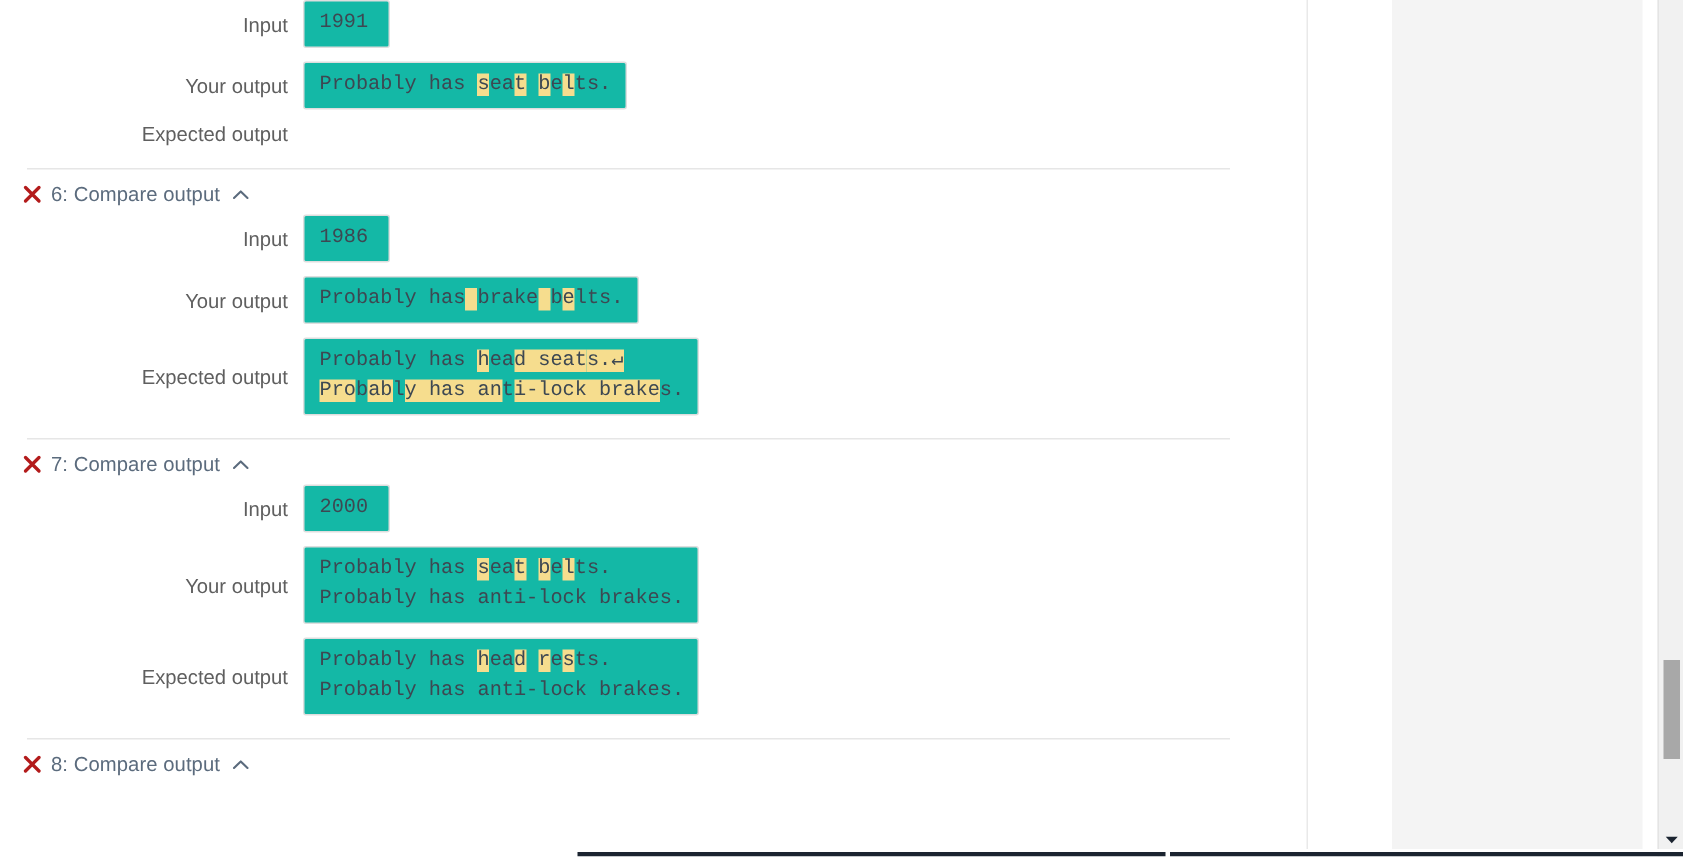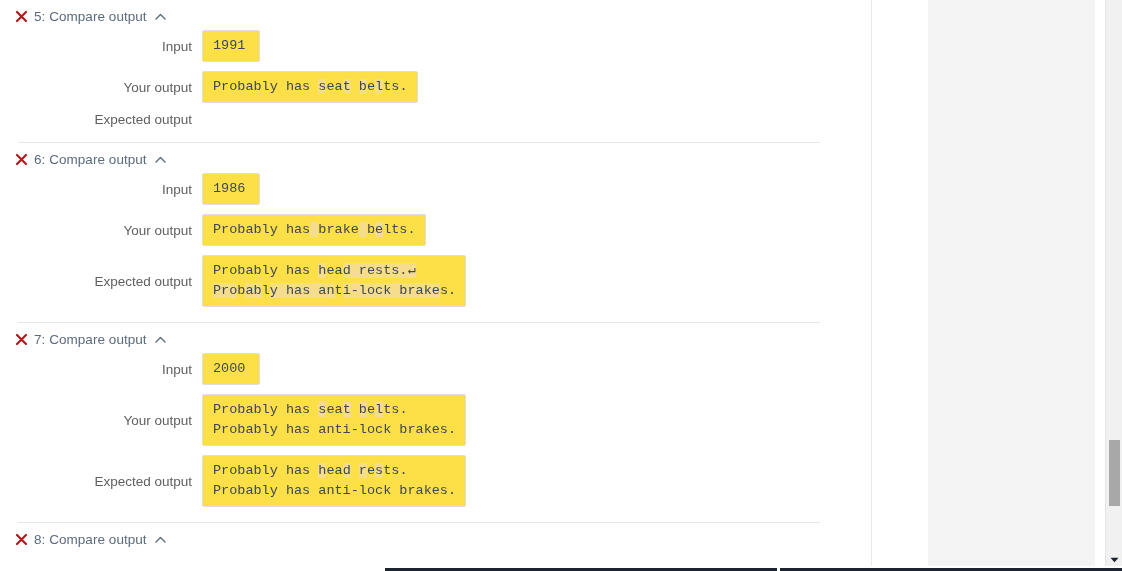--- a/index.html
+++ b/index.html
@@ -129,21 +129,21 @@
     text-align: right;
     padding-right: 10px;
     font-size: 13.5px;
     color: #5f5f5f;
     font-family: "Liberation Sans", sans-serif;
     white-space: nowrap;
   }
 
   .value-box {
     display: inline-block;
-    background: #fde047;
+    background: #14b8a6;
     border: 1px solid #dedede;
     border-radius: 2px;
     padding: 5px 9px 5px 10px;
     font-family: "Liberation Mono", "DejaVu Sans Mono", monospace;
     font-size: 13.5px;
     line-height: 20px;
     color: #3d4852;
     white-space: pre;
     max-width: 640px;
     overflow: hidden;
@@ -163,74 +163,61 @@
     width: 802px;
   }
 </style>
 </head>
 <body>
 
 <div id="root">
 
   <div class="content" id="content">
       <div class="section">
+        <div class="rows">
+          <div class="row">
+            <div class="row-label">Input</div>
+            <div class="value-box input-box"><span>1991</span></div>
+          </div>
+          <div class="row">
+            <div class="row-label">Your output</div>
+            <div class="value-box"><span>Probably has </span><span class="hl">s</span><span>ea</span><span class="hl">t</span><span> </span><span class="hl">b</span><span>e</span><span class="hl">l</span><span>ts.</span></div>
+          </div>
+          <div class="row">
+            <div class="row-label">Expected output</div>
+          </div>
+        </div>
+        <div class="divider"></div>
+      </div>
+      <div class="section">
         <div class="section-header">
           <span class="fail-icon">
             <svg width="13" height="13" viewBox="0 0 13 13" aria-hidden="true">
               <path d="M2 2 L11 11 M11 2 L2 11" stroke="#b31b1b" stroke-width="2.2" stroke-linecap="round"></path>
             </svg>
           </span>
-          <span class="section-title">5: Compare output</span>
-          <span class="chevron">
-            <svg width="11" height="8" viewBox="0 0 11 8" aria-hidden="true">
-              <path d="M1 6 L5.5 1.6 L10 6" stroke="#5b6b7d" stroke-width="1.4" fill="none" stroke-linecap="round" stroke-linejoin="round"></path>
-            </svg>
-          </span>
-        </div>
-        <div class="rows">
-          <div class="row">
-            <div class="row-label">Input</div>
-            <div class="value-box input-box"><span>1991</span></div>
-          </div>
-          <div class="row">
-            <div class="row-label">Your output</div>
-            <div class="value-box"><span>Probably has </span><span class="hl">s</span><span>ea</span><span class="hl">t</span><span> </span><span class="hl">b</span><span>e</span><span class="hl">l</span><span>ts.</span></div>
-          </div>
-          <div class="row">
-            <div class="row-label">Expected output</div>
-          </div>
-        </div>
-        <div class="divider"></div>
-      </div>
-      <div class="section">
-        <div class="section-header">
-          <span class="fail-icon">
-            <svg width="13" height="13" viewBox="0 0 13 13" aria-hidden="true">
-              <path d="M2 2 L11 11 M11 2 L2 11" stroke="#b31b1b" stroke-width="2.2" stroke-linecap="round"></path>
-            </svg>
-          </span>
           <span class="section-title">6: Compare output</span>
           <span class="chevron">
             <svg width="11" height="8" viewBox="0 0 11 8" aria-hidden="true">
               <path d="M1 6 L5.5 1.6 L10 6" stroke="#5b6b7d" stroke-width="1.4" fill="none" stroke-linecap="round" stroke-linejoin="round"></path>
             </svg>
           </span>
         </div>
         <div class="rows">
           <div class="row">
             <div class="row-label">Input</div>
             <div class="value-box input-box"><span>1986</span></div>
           </div>
           <div class="row">
             <div class="row-label">Your output</div>
             <div class="value-box"><span>Probably has</span><span class="hl"> </span><span>brake</span><span class="hl"> </span><span>b</span><span class="hl">e</span><span>lts.</span></div>
           </div>
           <div class="row">
             <div class="row-label">Expected output</div>
-            <div class="value-box"><span>Probably has </span><span class="hl">h</span><span>ea</span><span class="hl">d rest</span><span class="hl">s.↵</span>
+            <div class="value-box"><span>Probably has </span><span class="hl">h</span><span>ea</span><span class="hl">d seat</span><span class="hl">s.↵</span>
 <span class="hl">Pro</span><span>b</span><span class="hl">ab</span><span>l</span><span class="hl">y has an</span><span>t</span><span class="hl">i-lock brake</span><span>s.</span></div>
           </div>
         </div>
         <div class="divider"></div>
       </div>
       <div class="section">
         <div class="section-header">
           <span class="fail-icon">
             <svg width="13" height="13" viewBox="0 0 13 13" aria-hidden="true">
               <path d="M2 2 L11 11 M11 2 L2 11" stroke="#b31b1b" stroke-width="2.2" stroke-linecap="round"></path>

